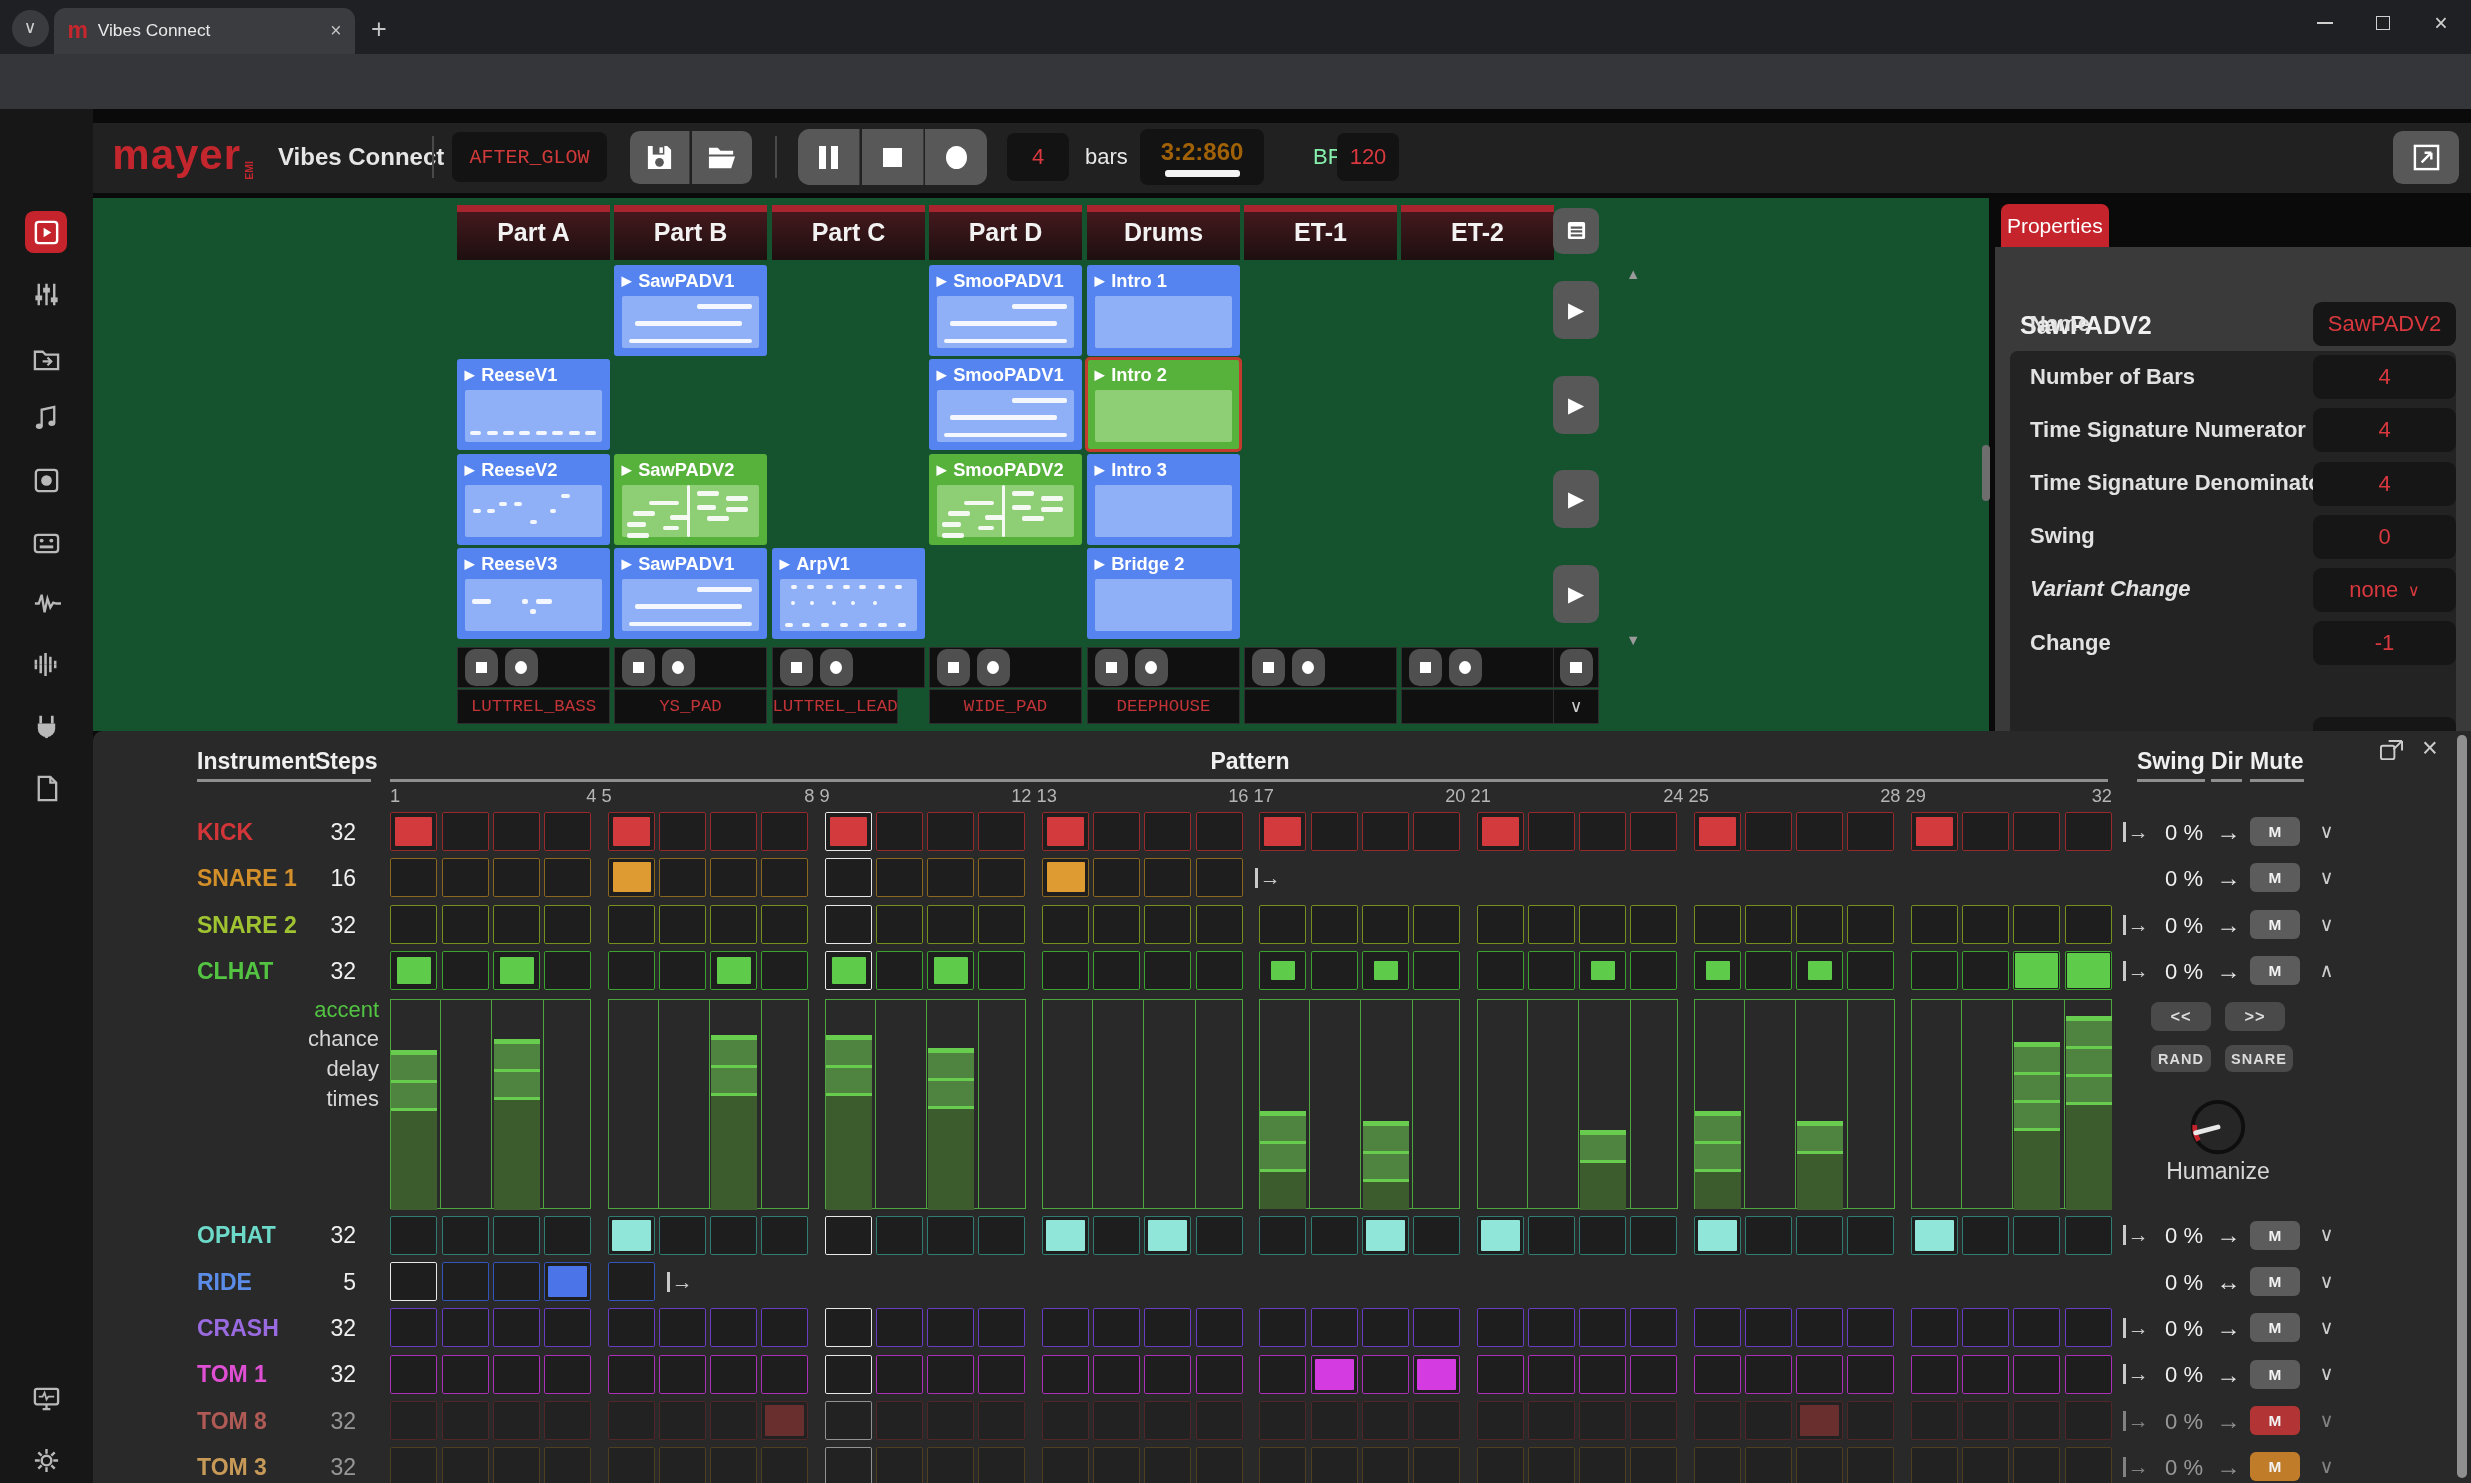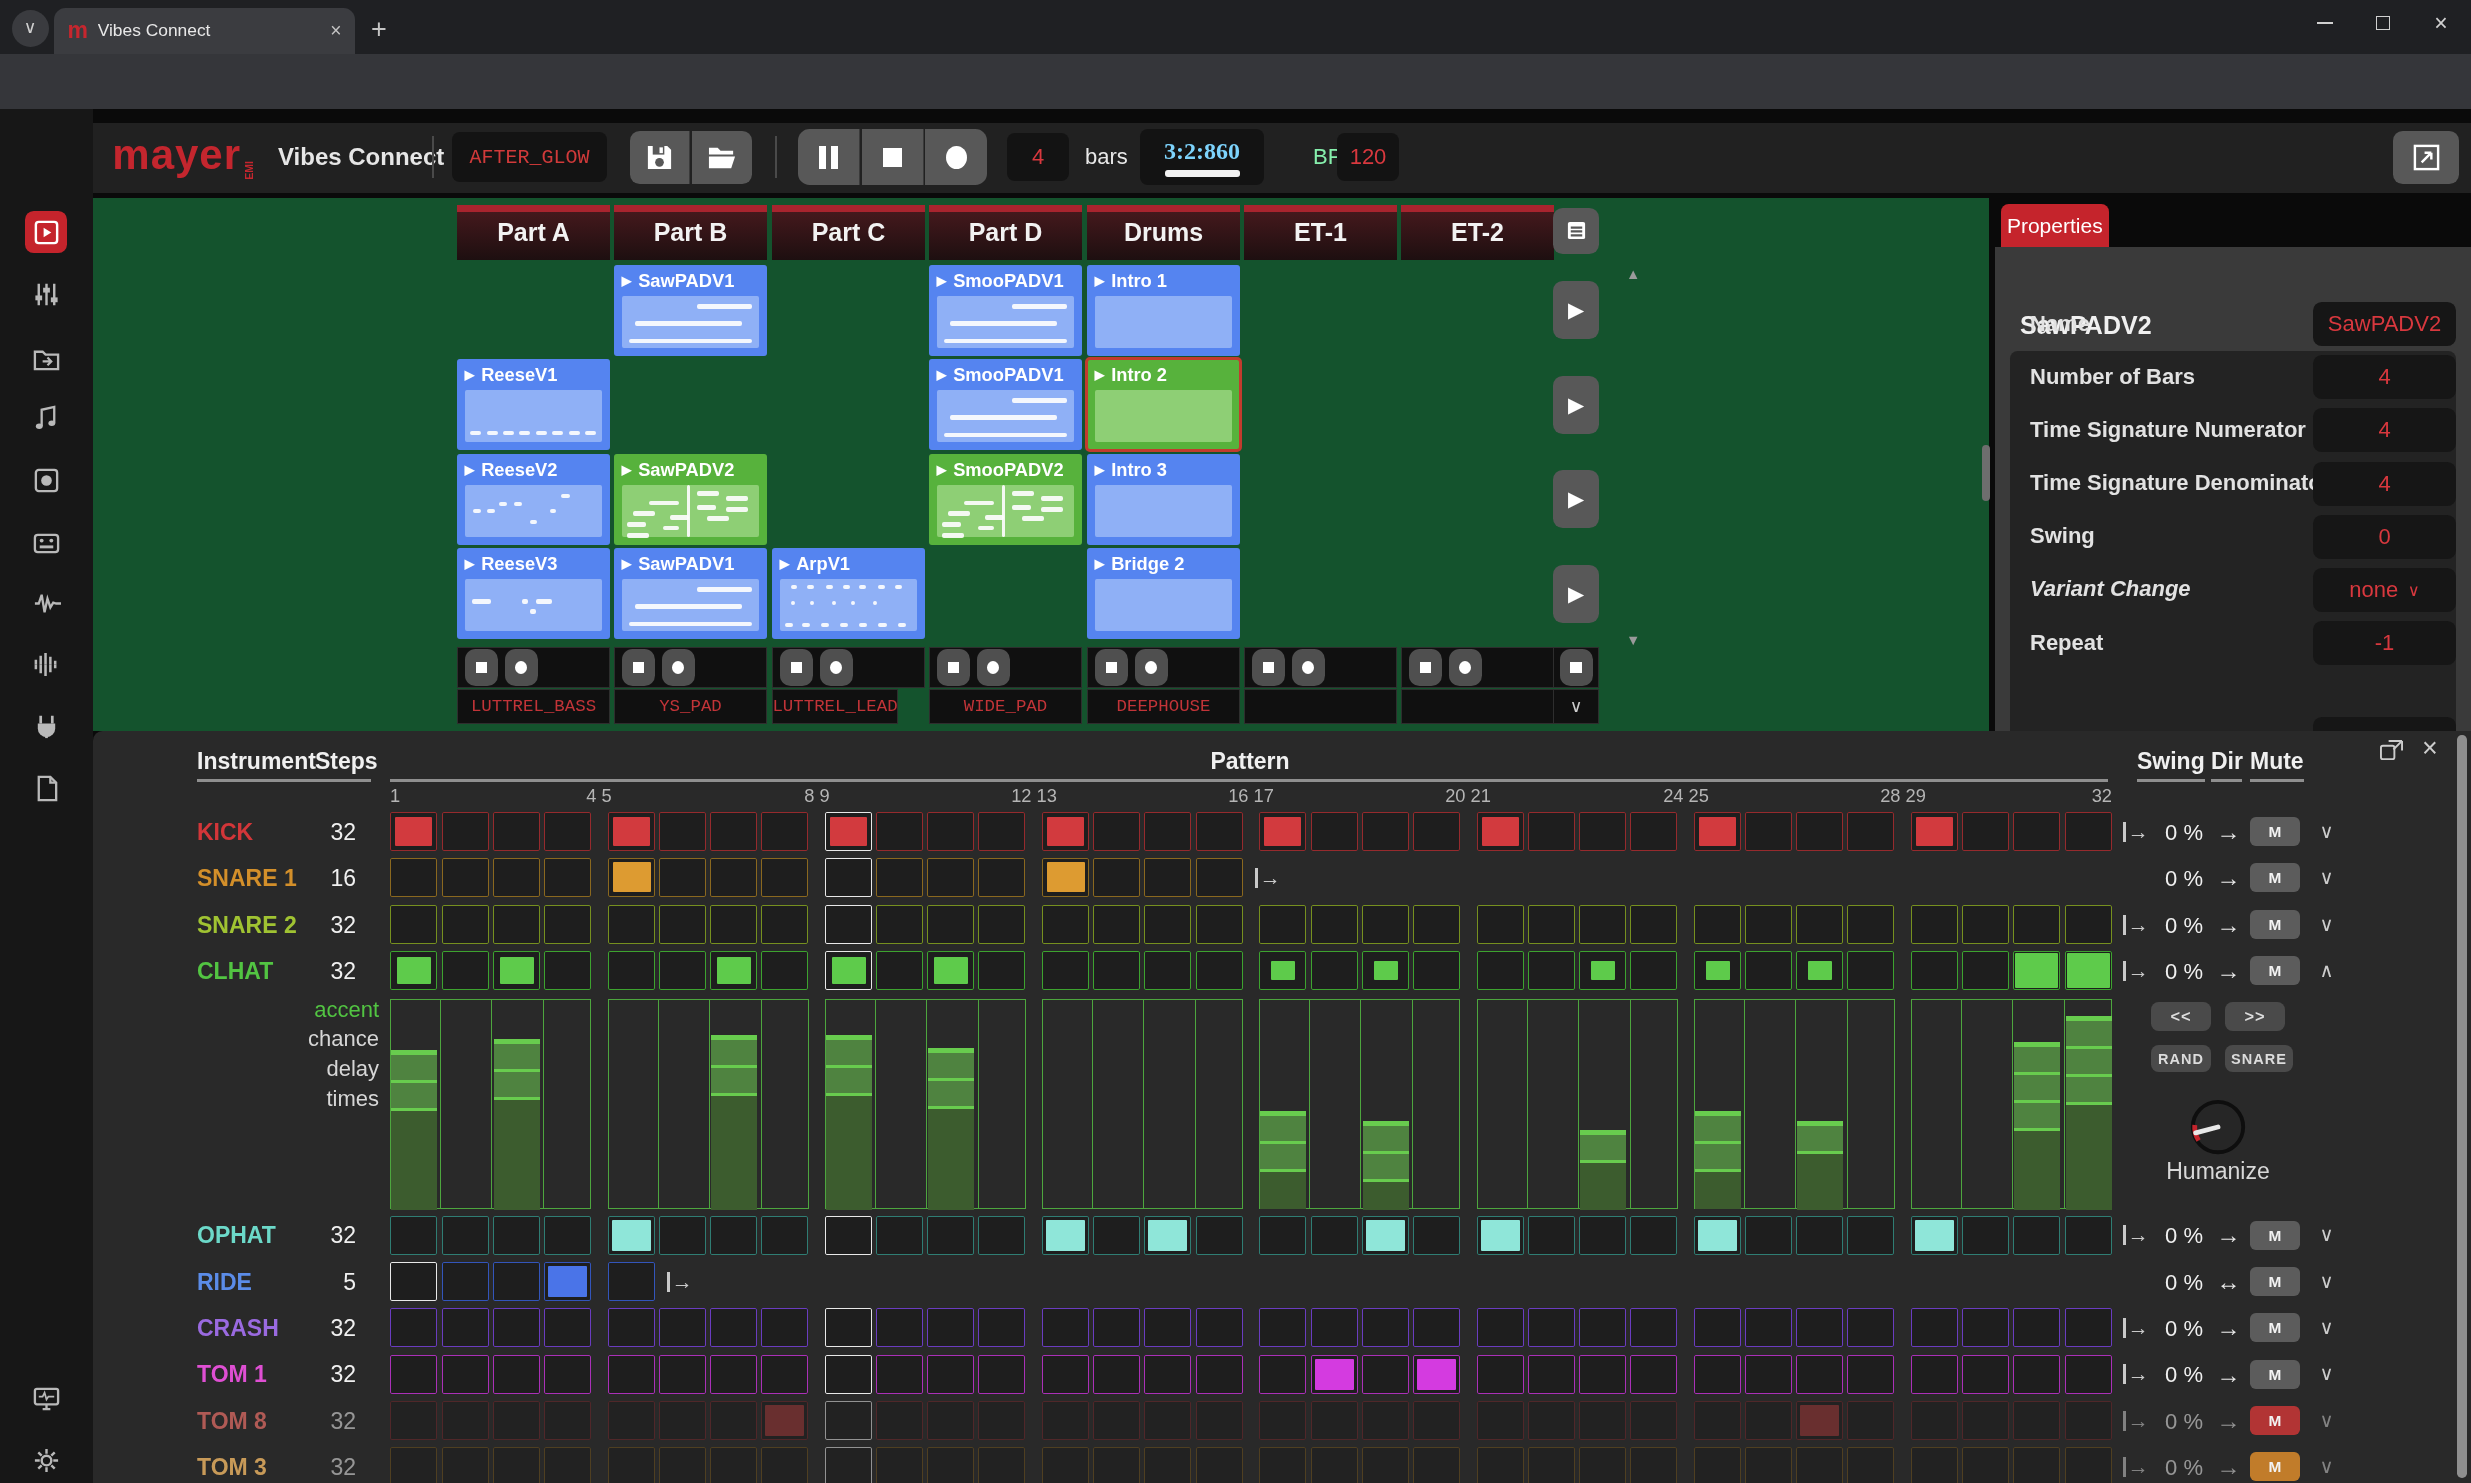--- a/index.html
+++ b/index.html
@@ -45,21 +45,21 @@
   #open-btn { left:599px; border-radius:0 9.7px 9.7px 0; }
   .tr-btn { top:6.8px; width:62px; height:56px; background:#585858; display:flex; align-items:center; justify-content:center; }
   #pause-btn { left:705px; border-radius:11.6px 0 0 11.6px; border-right:1.9px solid #3a3a3a; }
   #stop-btn  { left:769px; border-right:1.9px solid #3a3a3a; }
   #rec-btn   { left:832px; border-radius:0 11.6px 11.6px 0; }
   .val-box { background:#131313; border-radius:7.7px; color:#d8383e; display:flex; align-items:center; justify-content:center; font-size:22px; }
   #bars-box { left:914px; top:10.6px; width:62px; height:48px; }
   #bars-label { left:992px; top:21px; color:#e8e8e8; font-size:22px; }
   #pos-box { left:1047px; top:6.8px; width:124px; height:56px; background:#131313; border-radius:7.7px;
              display:flex; flex-direction:column; align-items:center; justify-content:center; gap:4.8px; }
-  #pos-text { color:#7dd3fc; font-family:Liberation Serif, serif; font-size:24px; font-weight:700; }
+  #pos-text { color:#a16207; font-family:Liberation Sans, sans-serif; font-size:24px; font-weight:700; }
   #pos-progress { width:75px; height:6.8px; background:#f2f2f2; border-radius:2.9px; }
   #bpm-label { left:1220px; top:21px; color:#86efac; font-size:22px; }
   #bpm-box { left:1244px; top:10.6px; width:62px; height:48px; }
   #fs-btn { left:2300px; top:8.7px; width:66px; height:53px; background:#585858; border-radius:9.7px;
             display:flex; align-items:center; justify-content:center; }
   
   #matrix { left:93px; top:89px; width:1896px; height:533px; background:#14532d; }
   .mcol-hdr { top:6.8px; width:153px; height:55px; background:linear-gradient(180deg,#46191d 8%,#1d0f10 100%);
               display:flex; align-items:center; justify-content:center; color:#f2f2f2; font-size:25px; font-weight:700; }
   .mcol-hdr::before { content:""; position:absolute; left:0; top:0; width:100%; height:7.7px; background:#a8242e; }
@@ -603,21 +603,21 @@
       </div>
       <div class="prop-label abs" style="top: 325px;">Swing</div>
       <div class="prop-box abs" style="top: 317px;">
         <span>0</span>
       </div>
       <div class="prop-label abs" style="top: 378px; font-style: italic;">Variant Change</div>
       <div class="prop-box abs" style="top: 370px;">
         <span>none</span>
         <span style="font-size: 16.4px;">∨</span>
       </div>
-      <div class="prop-label abs" style="top: 432px;">Repeat</div>
+      <div class="prop-label abs" style="top: 432px;">Change</div>
       <div class="prop-box abs" style="top: 423px;">
         <span>-1</span>
       </div>
       <div class="prop-box abs" style="top: 519px;"></div>
     </div>
 
   <div id="seq" class="abs">
     <div id="seq-scroll" class="abs"></div>
   <div class="popic abs" style="left: 2286px; top: 7.7px;">
         <svg width="25" height="23" viewBox="0 0 26 24">

